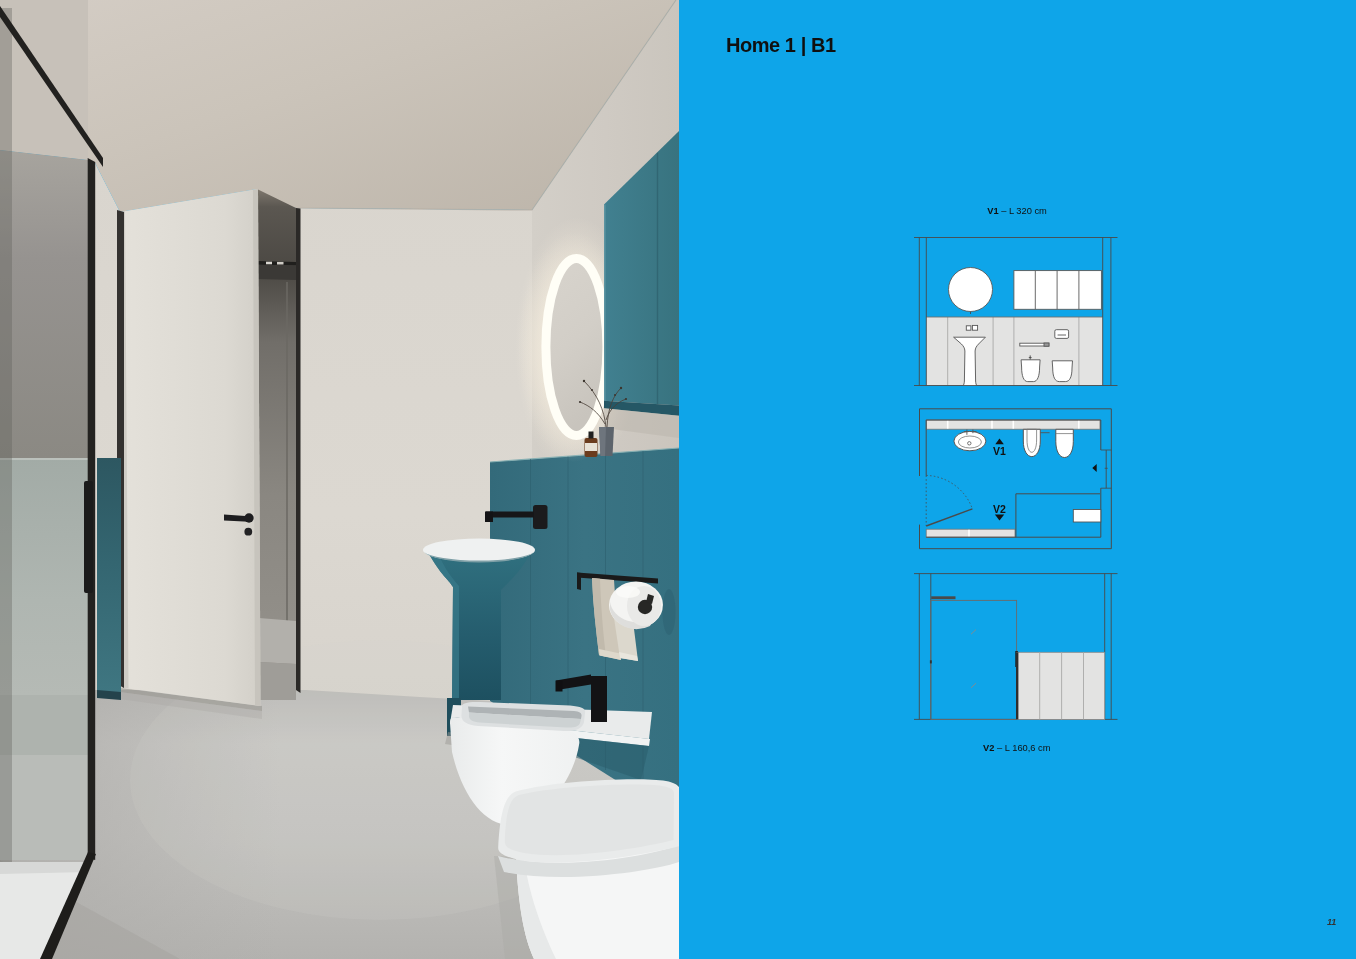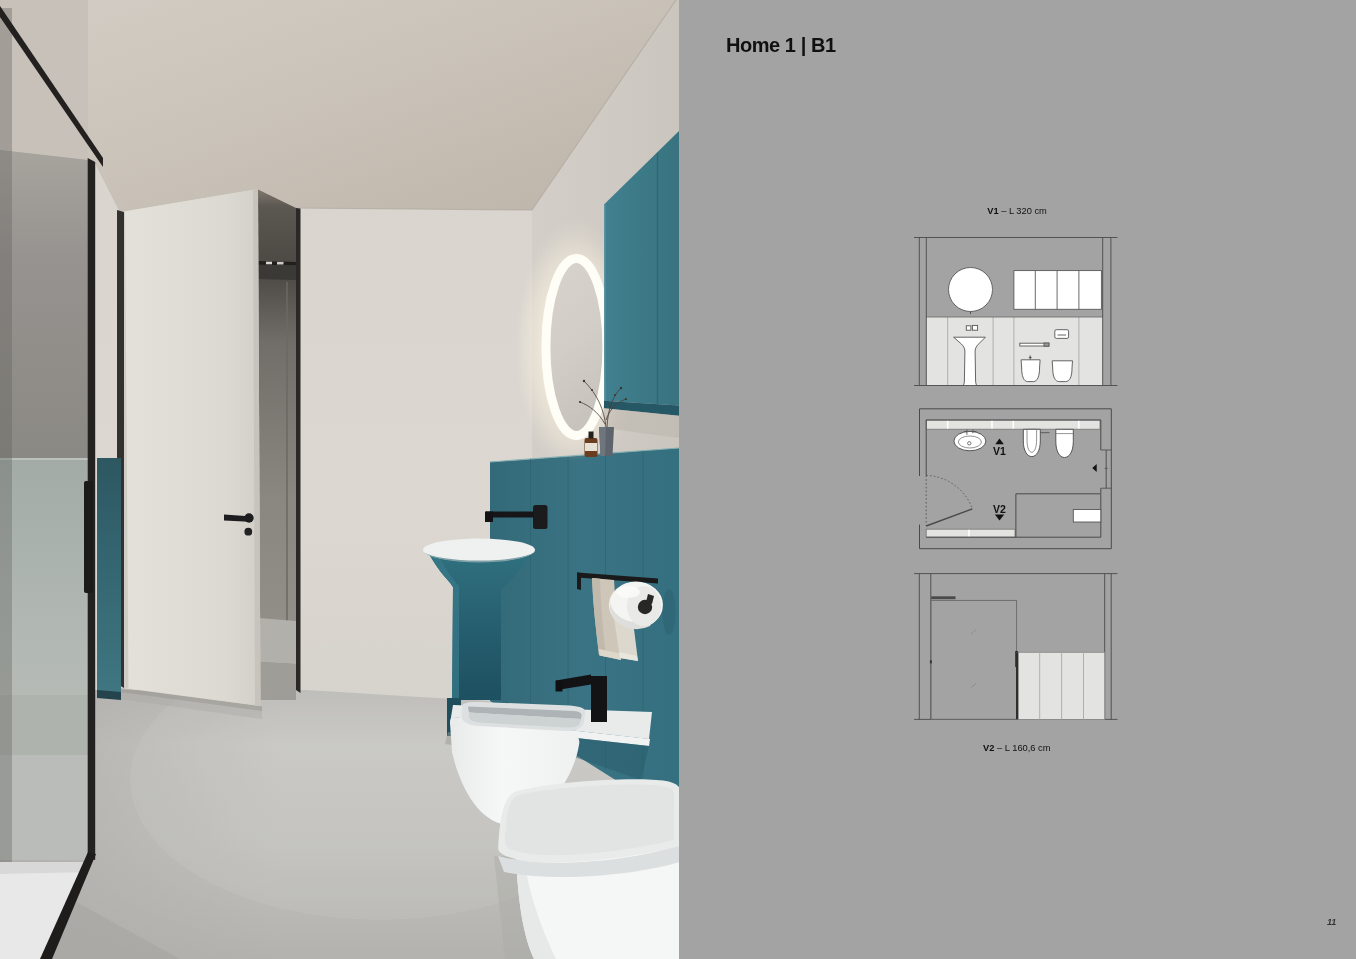--- a/index.html
+++ b/index.html
@@ -1,17 +1,17 @@
 <!DOCTYPE html>
 <html><head>
 <meta charset="utf-8">
 <style>
   html,body{margin:0;padding:0;background:#ffffff;}
   *{box-sizing:border-box;}
-  .page{position:relative;width:1356px;height:959px;background:#a3a3a3;overflow:hidden;font-family:"Liberation Sans",sans-serif;text-align:right;}
+  .page{position:relative;width:1356px;height:959px;background:#0ea5e9;overflow:hidden;font-family:"Liberation Sans",sans-serif;text-align:right;}
   .photo{position:absolute;left:0;top:0;}
   .title{position:absolute;left:726px;top:34px;font-size:20px;font-weight:bold;color:#101010;letter-spacing:-0.45px;}
   .pageno{position:absolute;left:1327px;top:917px;font-size:9px;font-weight:bold;color:#333;font-style:italic;}
   .drawings{position:absolute;left:880px;top:195px;}
 </style>
 </head>
 <body>
 <div class="page">
 
 <svg class="photo" width="679" height="959" viewBox="0 0 679 959">

